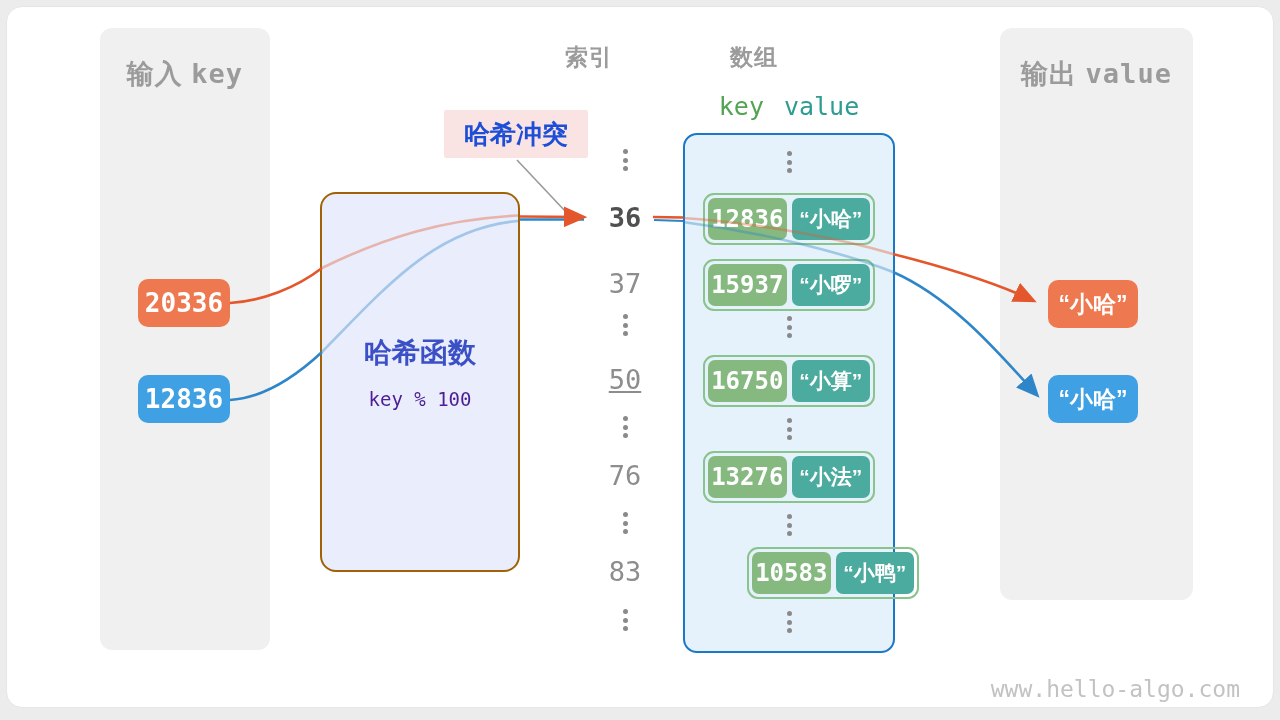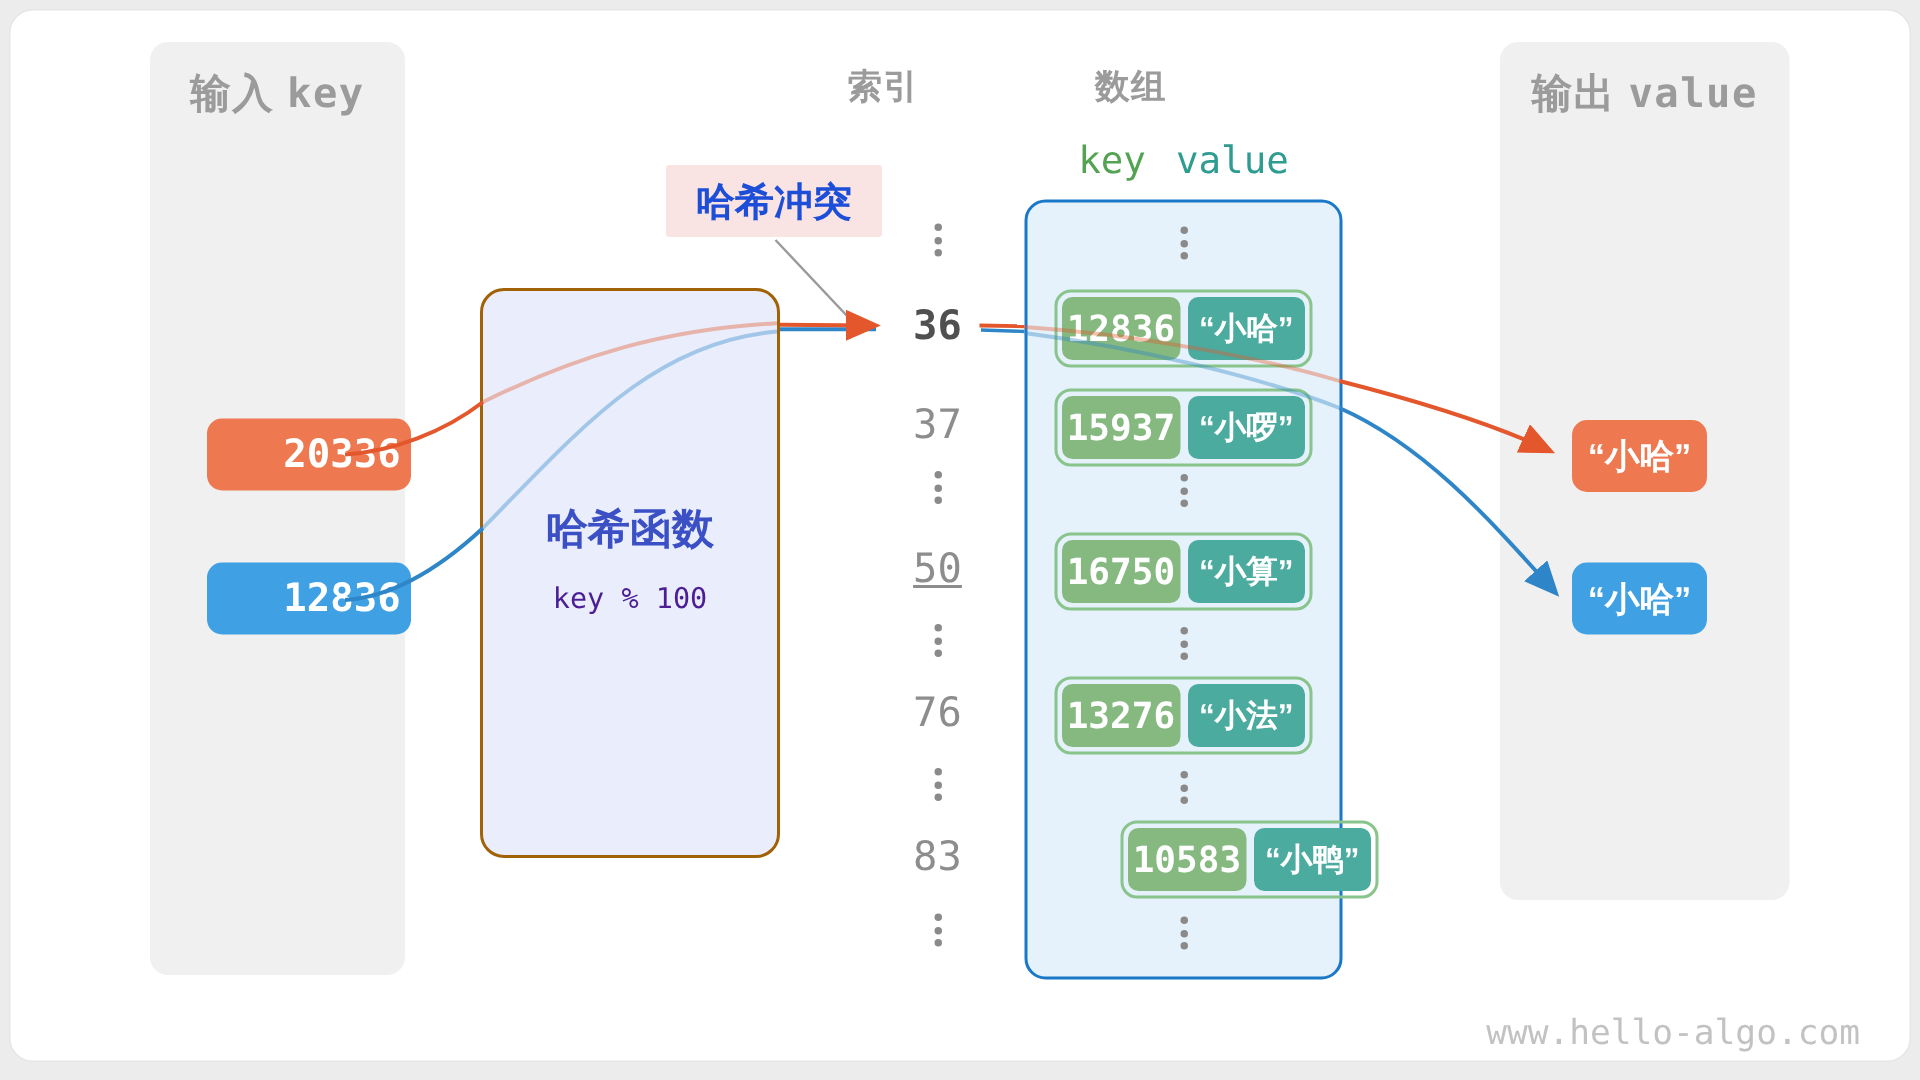--- a/index.html
+++ b/index.html
@@ -10,31 +10,31 @@
   }
   .card{
     position:absolute;left:6px;top:6px;width:1266px;height:700px;
     background:#ffffff;border-radius:16px;border:1px solid #e6e6e6;
   }
   
   .panel{
     position:absolute;background:#f0f0f0;border-radius:12px;
   }
   .panel-title{
-    margin-top:16px;text-align:center;
+    margin-top:28px;text-align:center;
     font-size:27px;font-weight:700;color:#9b9b9b;
     letter-spacing:1px;white-space:nowrap;
   }
   .panel-title .latin{font-family:"DejaVu Sans Mono",monospace;font-weight:700;}
   
   .chip{
     position:absolute;display:flex;align-items:center;justify-content:center;
     border-radius:10px;color:#fff;font-weight:700;
   }
-  .chip.num{font-family:"DejaVu Sans Mono",monospace;font-size:26px;padding-left:44px;}
+  .chip.num{font-family:"DejaVu Sans Mono",monospace;font-size:26px;}
   .chip.val{font-size:23px;}
   
   .hash-box{
     position:absolute;left:320px;top:192px;width:200px;height:380px;
     background:#e9edfc;border:2px solid #a16207;border-radius:16px;
     box-sizing:border-box;
   }
   .hash-title{
     position:absolute;left:0;right:0;top:140px;text-align:center;
     font-size:28px;font-weight:700;color:#3c50c6;

